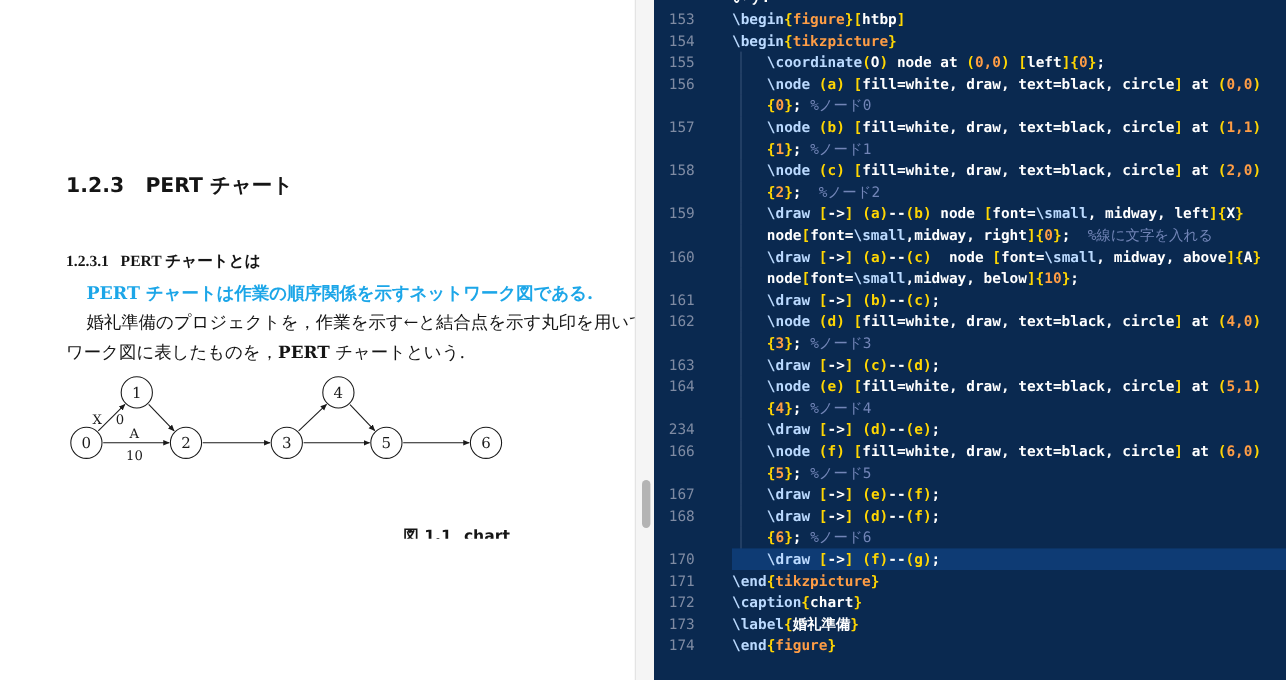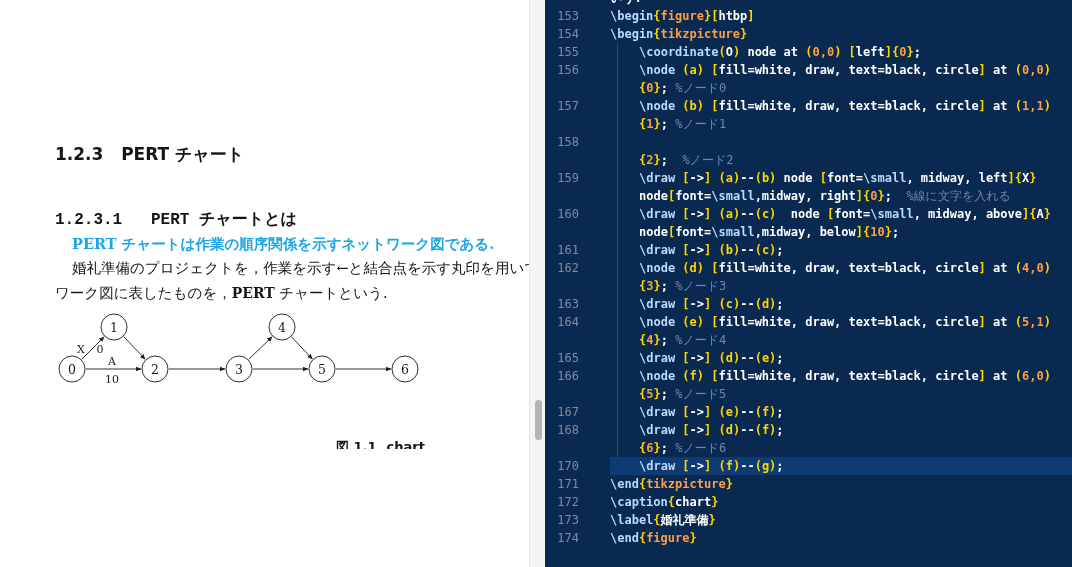--- a/index.html
+++ b/index.html
@@ -3,22 +3,22 @@
 <meta charset="utf-8">
 <style>
   html,body{margin:0;padding:0;}
   #app{position:relative;width:1072px;height:567px;overflow:hidden;background:#ffffff;font-family:"DejaVu Sans","Liberation Sans",sans-serif;}
 
   
   .pdf{position:absolute;left:0;top:0;width:545px;height:449px;background:#ffffff;overflow:hidden;
        color:#111;font-family:"DejaVu Serif","Liberation Serif",serif;}
   .h1{position:absolute;left:55px;top:143px;font-family:"DejaVu Sans","Liberation Sans",sans-serif;
       font-weight:bold;font-size:17px;white-space:pre;color:#151515;}
-  .h2{position:absolute;left:55px;top:209px;font-family:Liberation Mono, monospace;
-      font-weight:bold;font-size:16px;white-space:pre;color:#151515;}
+  .h2{position:absolute;left:55px;top:209px;font-family:Liberation Serif, serif;
+      font-weight:bold;font-size:13px;white-space:pre;color:#151515;}
   .lead{position:absolute;left:72px;top:235px;font-size:14.5px;font-weight:bold;white-space:nowrap;color:var(--accent,#1ca6e8);}
   .t1{position:absolute;left:72px;top:259px;font-size:14.5px;white-space:nowrap;color:#151515;}
   .t2{position:absolute;left:55px;top:284px;font-size:14.5px;white-space:nowrap;color:#151515;}
   .t2 b{font-size:14px;}
   .diagram{position:absolute;left:50px;top:310px;}
   .cap{position:absolute;left:336px;top:400px;font-family:"DejaVu Sans","Liberation Sans",sans-serif;
        font-weight:bold;font-size:13px;color:#151515;margin-top:38px;}
   .cap .captext{margin-left:10px;}
 
   
@@ -127,20 +127,21 @@
         <div class="crow ind">
           <div class="gut">157</div>
           <div class="code"><span class="c-cmd">\node</span><span class="c-w"> </span><span class="c-gold">(b)</span><span class="c-w"> </span><span class="c-gold">[</span><span class="c-w">fill=white, draw, text=black, circle</span><span class="c-gold">]</span><span class="c-w"> at </span><span class="c-gold">(</span><span class="c-num">1,1</span><span class="c-gold">)</span></div>
         </div>
         <div class="crow ind">
           <div class="gut"></div>
           <div class="code"><span class="c-gold">{</span><span class="c-num">1</span><span class="c-gold">}</span><span class="c-w">; </span><span class="c-com">%ノード1</span></div>
         </div>
         <div class="crow ind">
           <div class="gut">158</div>
+          <div class="code"><span class="c-cmd">\node</span><span class="c-w"> </span><span class="c-gold">(c)</span><span class="c-w"> </span><span class="c-gold">[</span><span class="c-w">fill=white, draw, text=black, circle</span><span class="c-gold">]</span><span class="c-w"> at </span><span class="c-gold">(</span><span class="c-num">2,0</span><span class="c-gold">)</span></div>
         </div>
         <div class="crow ind">
           <div class="gut"></div>
           <div class="code"><span class="c-gold">{</span><span class="c-num">2</span><span class="c-gold">}</span><span class="c-w">;  </span><span class="c-com">%ノード2</span></div>
         </div>
         <div class="crow ind">
           <div class="gut">159</div>
           <div class="code"><span class="c-cmd">\draw</span><span class="c-w"> </span><span class="c-gold">[</span><span class="c-w">-&gt;</span><span class="c-gold">]</span><span class="c-w"> </span><span class="c-gold">(a)</span><span class="c-w">--</span><span class="c-gold">(b)</span><span class="c-w"> node </span><span class="c-gold">[</span><span class="c-w">font=</span><span class="c-cmd">\small</span><span class="c-w">, midway, left</span><span class="c-gold">]{</span><span class="c-w">X</span><span class="c-gold">}</span></div>
         </div>
         <div class="crow ind">
@@ -173,21 +174,21 @@
         </div>
         <div class="crow ind">
           <div class="gut">164</div>
           <div class="code"><span class="c-cmd">\node</span><span class="c-w"> </span><span class="c-gold">(e)</span><span class="c-w"> </span><span class="c-gold">[</span><span class="c-w">fill=white, draw, text=black, circle</span><span class="c-gold">]</span><span class="c-w"> at </span><span class="c-gold">(</span><span class="c-num">5,1</span><span class="c-gold">)</span></div>
         </div>
         <div class="crow ind">
           <div class="gut"></div>
           <div class="code"><span class="c-gold">{</span><span class="c-num">4</span><span class="c-gold">}</span><span class="c-w">; </span><span class="c-com">%ノード4</span></div>
         </div>
         <div class="crow ind">
-          <div class="gut">165</div>
+          <div class="gut">234</div>
           <div class="code"><span class="c-cmd">\draw</span><span class="c-w"> </span><span class="c-gold">[</span><span class="c-w">-&gt;</span><span class="c-gold">]</span><span class="c-w"> </span><span class="c-gold">(d)</span><span class="c-w">--</span><span class="c-gold">(e)</span><span class="c-w">;</span></div>
         </div>
         <div class="crow ind">
           <div class="gut">166</div>
           <div class="code"><span class="c-cmd">\node</span><span class="c-w"> </span><span class="c-gold">(f)</span><span class="c-w"> </span><span class="c-gold">[</span><span class="c-w">fill=white, draw, text=black, circle</span><span class="c-gold">]</span><span class="c-w"> at </span><span class="c-gold">(</span><span class="c-num">6,0</span><span class="c-gold">)</span></div>
         </div>
         <div class="crow ind">
           <div class="gut"></div>
           <div class="code"><span class="c-gold">{</span><span class="c-num">5</span><span class="c-gold">}</span><span class="c-w">; </span><span class="c-com">%ノード5</span></div>
         </div>

